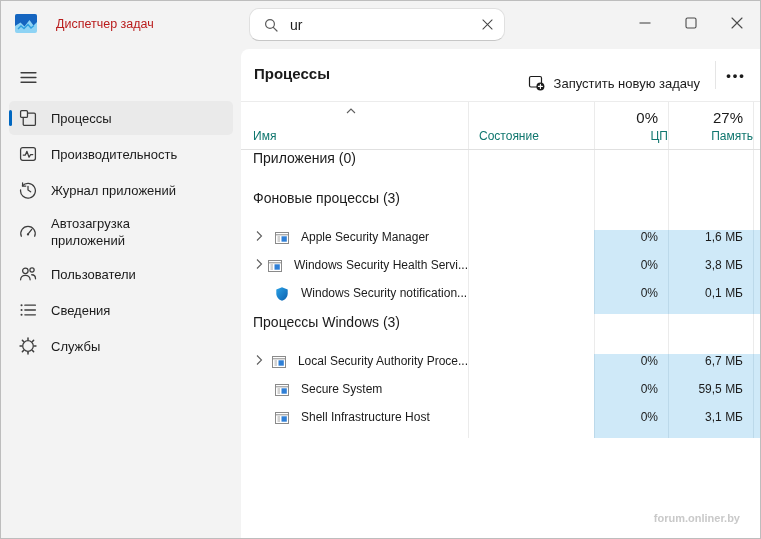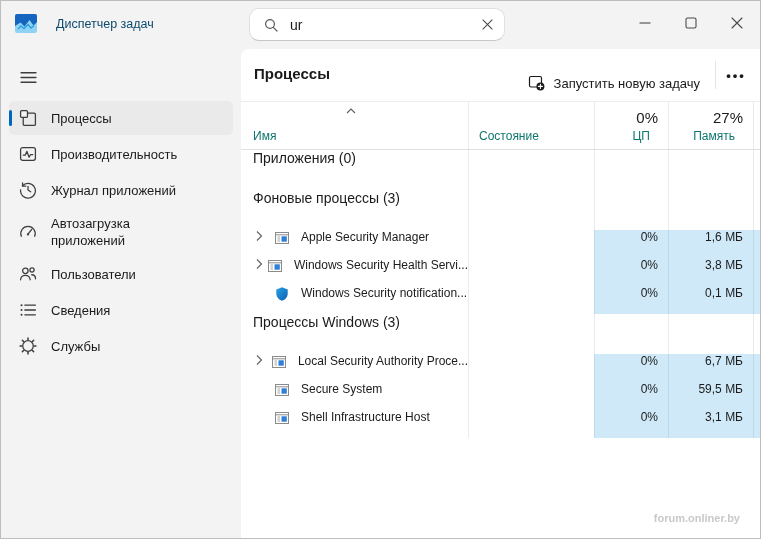--- a/index.html
+++ b/index.html
@@ -5,21 +5,21 @@
   * { margin:0; padding:0; box-sizing:border-box; }
   html,body { width:761px; height:539px; overflow:hidden; }
   body { font-family:"Liberation Sans","DejaVu Sans",sans-serif; color:#1b1b1b; }
 
   .window { position:relative; width:761px; height:539px; background:#f3f3f3;
             border:1px solid #bdbdbd; overflow:hidden; }
 
   
   .titlebar { position:absolute; top:0; left:0; width:100%; height:48px; }
   .app-icon { position:absolute; left:14px; top:13px; width:22px; height:19px; }
-  .window-title { position:absolute; left:55px; top:16px; font-size:12.5px; color:#0c4a6e;text-align:right; }
+  .window-title { position:absolute; left:55px; top:16px; font-size:12.5px; color:#b91c1c;text-align:right; }
 
   .searchbox { position:absolute; left:248px; top:7px; width:256px; height:33px;
                background:#ffffff; border:1px solid #e0e0e0; border-bottom-color:#c7c7c7;
                border-radius:10px; display:flex; align-items:center; }
   .search-glyph { margin-left:14px; width:14px; height:14px; flex:0 0 auto; }
   .search-input { border:none; outline:none; background:transparent; flex:1;
                   font-size:14px; color:#1b1b1b; padding:0 6px 0 12px;
                   font-family:"Liberation Sans","DejaVu Sans",sans-serif; }
   .search-clear { width:26px; height:24px; margin-right:6px; display:flex;
                   align-items:center; justify-content:center; cursor:pointer; border-radius:4px; }
@@ -61,21 +61,21 @@
   
   .thead { position:relative; height:49px; border-top:1px solid #ececec;
            border-bottom:1px solid #e0e0e0; display:flex; }
   .col-name   { width:227px; position:relative; }
   .col-status { width:126px; border-left:1px solid #ebebeb; position:relative; }
   .col-cpu    { width:74px;  border-left:1px solid #ebebeb; position:relative; }
   .col-mem    { width:85px;  border-left:1px solid #ebebeb; position:relative; }
   .col-sliver { flex:1;      border-left:1px solid #ebebeb; position:relative; }
   .sort-caret { position:absolute; left:105px; top:6px; }
   .h-label { position:absolute; bottom:6px; left:12px; font-size:12px; color:#0f766e; }
-  .h-label.right { left:auto; right:18px; }
+  .h-label.right { left:auto; right:0; }
   .h-total { position:absolute; top:7px; right:10px; font-size:15px; color:#1b1b1b; }
 
   .tbody { position:relative; }
   .trow { display:flex; }
   .trow.group { height:40px; }
   .trow.process { height:28px; }
   .tcell { display:flex; align-items:flex-start; }
   .cell-name { width:227px; }
   .cell-status { width:126px; border-left:1px solid #ebebeb; }
   .cell-cpu { width:74px; border-left:1px solid #ebebeb; justify-content:flex-end; padding-right:10px; }

